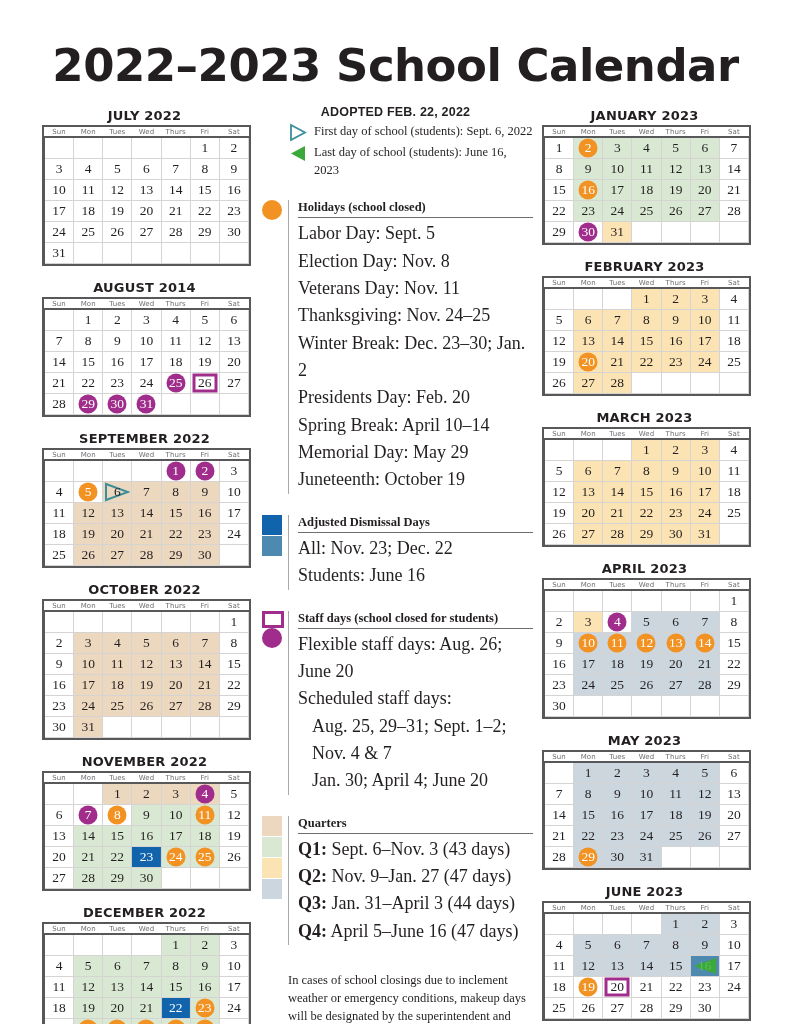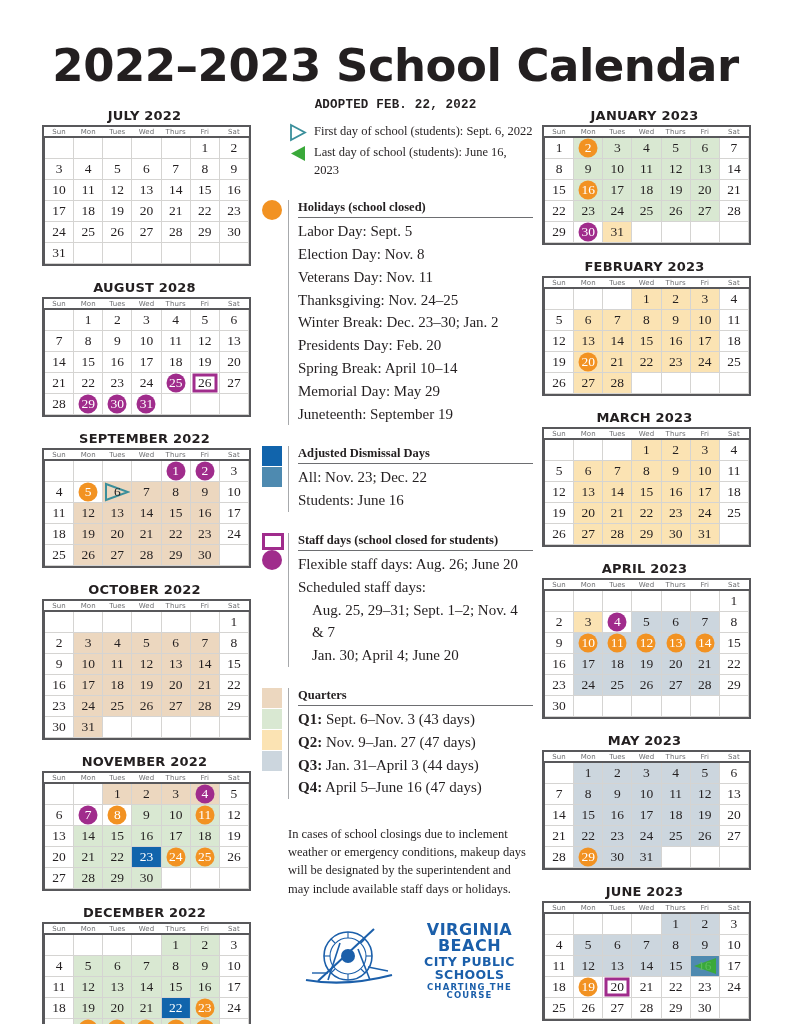--- a/index.html
+++ b/index.html
@@ -18,25 +18,25 @@
   .title {
     font-family: "DejaVu Sans", sans-serif;
     font-weight: 700;
     font-size: 45px;
     letter-spacing: -0.5px;
     line-height: 1;
     color: #231f20;
     margin: 0;
   }
   .subtitle {
-    font-family: Liberation Mono, monospace;
+    font-family: Liberation Sans, sans-serif;
     font-weight: 700;
     font-size: 12.5px;
     letter-spacing: 0.2px;
-    margin-top: 10px;
+    margin-top: 17px;
     color: #231f20;
   }
 
   
   .sheet {
     position: absolute;
     top: 108px; left: 0; right: 0; bottom: 0;
   }
   .col { position:absolute; top:0; }
   .col-left  { left: 42px;  width: 205px; }
@@ -145,21 +145,21 @@
   .sec { margin-top: 21px; }
   .sec-inner { border-left: 1px solid #a7a9ac; padding-left: 9px; }
   .sec-head {
     font-weight: bold;
     font-size: 12.5px;
     padding-bottom: 2px;
     color:#231f20;
   }
   .sec-rule { border-top: 1px solid #6d6e71; }
   .sec-list { padding-top: 2px; }
-  .sec-item { font-size: 15px; line-height: 1.52; color:#231f20; }
+  .sec-item { font-size: 18px; line-height: 1.52; color:#231f20; }
   .sec-item.indent { padding-left: 14px; }
   .sec-item b { font-weight: bold; }
 
   .sec-block { position: relative; }
   .sec-swatches {
     position:absolute;
     left: -26px;
     top: 0;
     width: 22px;
   }
@@ -269,21 +269,21 @@
                 <td><span class="num">31</span></td>
                 <td></td>
                 <td></td>
                 <td></td>
                 <td></td>
                 <td></td>
                 <td></td>
               </tr>
             </tbody>
           </table></div></div>
-      <div class="month"><div class="month-name">AUGUST 2028</div><div class="grid-wrap"><table class="cal">
+      <div class="month"><div class="month-name">AUGUST 2014</div><div class="grid-wrap"><table class="cal">
             <thead>
               <tr>
                 <th>Sun</th>
                 <th>Mon</th>
                 <th>Tues</th>
                 <th>Wed</th>
                 <th>Thurs</th>
                 <th>Fri</th>
                 <th>Sat</th>
               </tr>
@@ -622,21 +622,21 @@
           <div class="sec-rule"></div>
           <div class="sec-list" id="holiday-list">
               <div class="sec-item">Labor Day: Sept. 5</div>
               <div class="sec-item">Election Day: Nov. 8</div>
               <div class="sec-item">Veterans Day: Nov. 11</div>
               <div class="sec-item">Thanksgiving: Nov. 24–25</div>
               <div class="sec-item">Winter Break: Dec. 23–30; Jan. 2</div>
               <div class="sec-item">Presidents Day: Feb. 20</div>
               <div class="sec-item">Spring Break: April 10–14</div>
               <div class="sec-item">Memorial Day: May 29</div>
-              <div class="sec-item">Juneteenth: September 19</div>
+              <div class="sec-item">Juneteenth: October 19</div>
             </div>
         </div>
       </div>
     </div>
 
     <div class="sec">
       <div class="sec-block">
         <div class="sec-swatches">
           <div class="sw sw-blue-dark"></div>
           <div class="sw sw-blue-med"></div>

